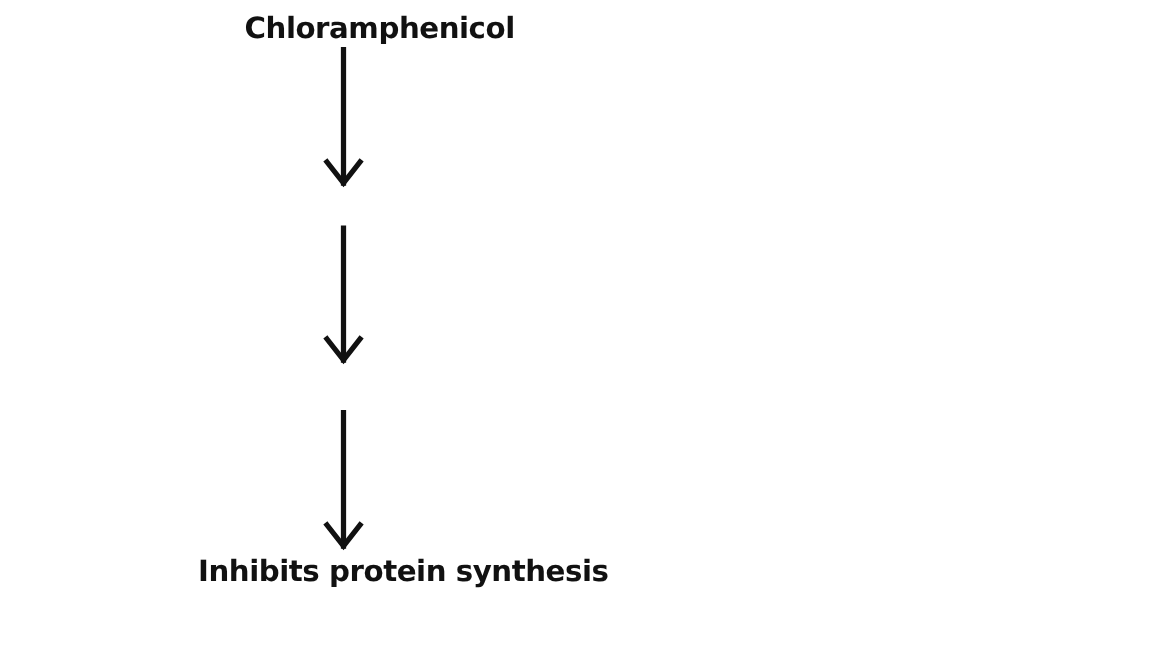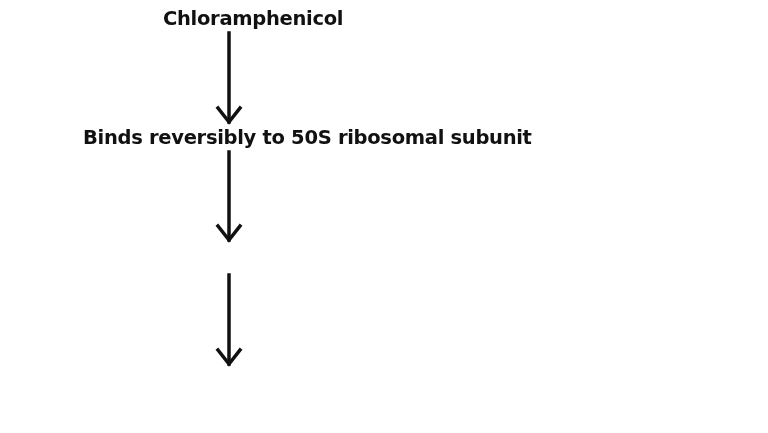--- a/index.html
+++ b/index.html
@@ -7,23 +7,23 @@
     .label { position: absolute; font-family: "DejaVu Sans", sans-serif; font-weight: bold; font-size: 19.5px; color: #111111; white-space: nowrap; letter-spacing: -0.3px; line-height: 1; }
     .arrow { position: absolute; left: 0; top: 0; }
   </style>
 </head>
 <body>
 
 <div class="canvas">
 
   <div class="label" style="left:163px; top:9px;">Chloramphenicol</div>
 
-  <div class="label" style="left:83px; top:128px;">Binds reversibly to 50S ribosomal subunit</div>
 
 
+  <div class="label" style="left:132px; top:371px;">Inhibits protein synthesis</div>
 
   <svg class="arrow" width="768" height="433">
     <g stroke="#111111" stroke-width="3.5" fill="none" stroke-linecap="square">
       <line x1="229" y1="33" x2="229" y2="122"></line>
       <polyline points="218,108 229,122 240,108" stroke-linejoin="miter"></polyline>
     </g>
     <g stroke="#111111" stroke-width="3.5" fill="none" stroke-linecap="square">
       <line x1="229" y1="152" x2="229" y2="240"></line>
       <polyline points="218,226 229,240 240,226" stroke-linejoin="miter"></polyline>
     </g>

